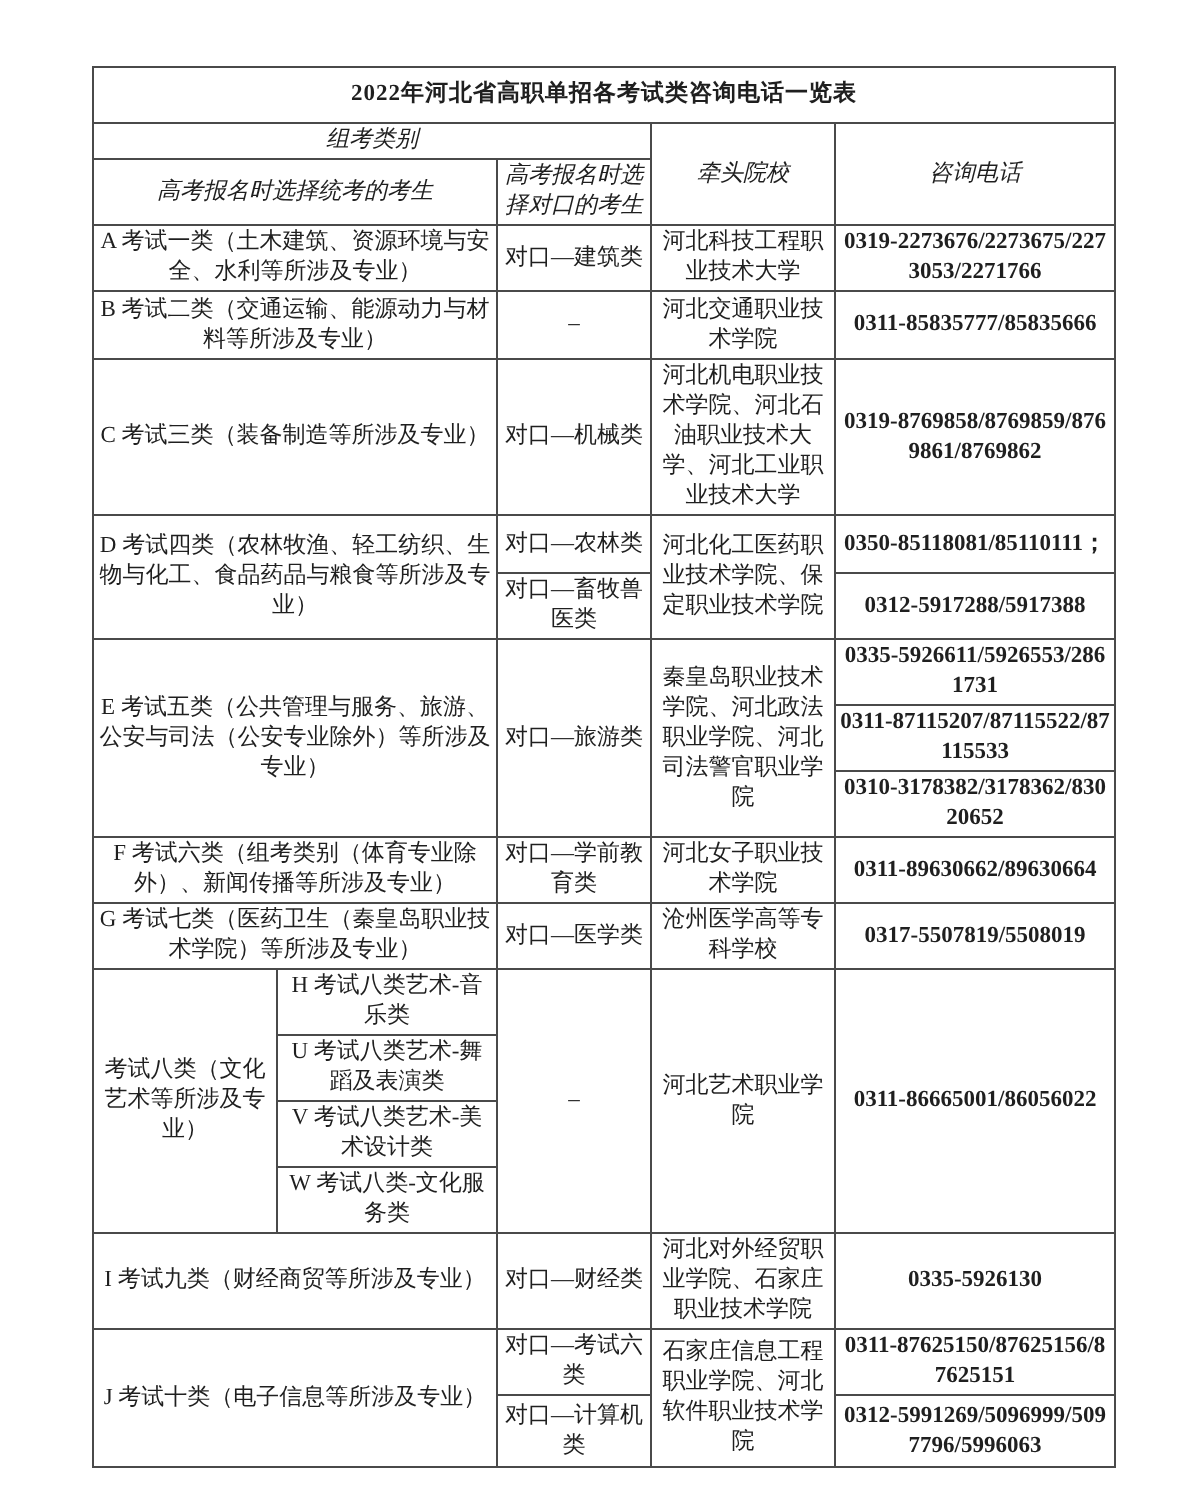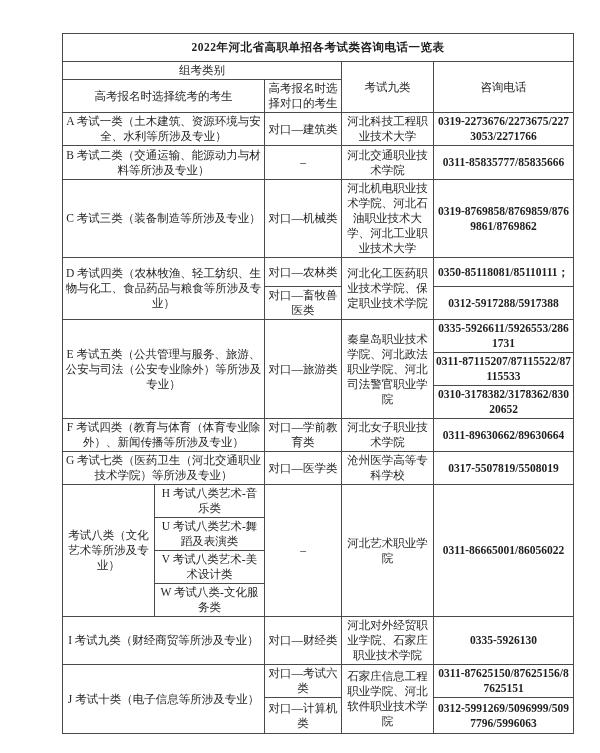--- a/index.html
+++ b/index.html
@@ -6,41 +6,41 @@
   .page {
     position: relative;
     width: 600px;
     height: 753px;
     background: #ffffff;
     font-family: "Liberation Serif", "DejaVu Serif", serif;
     color: #1f1f1f;
   }
   table.directory {
     position: absolute;
-    left: 62px;
+    left: 46px;
     top: 33px;
     width: 511px;
     border-collapse: collapse;
     table-layout: fixed;
   }
   table.directory td {
     border: 1px solid #4a4a4a;
     text-align: center;
     vertical-align: middle;
     font-size: 11.5px;
     line-height: 15px;
     padding: 1px 2px;
     overflow: hidden;
   }
   td.title-cell {
     font-size: 12.5px;
     font-weight: bold;
     letter-spacing: 0.5px;
   }
-  td.hdr { font-weight: normal; }
+  td.hdr { font-weight: normal; font-style: italic; }
   td.phone { word-break: break-all; font-weight: bold; }
   td.cat  { word-break: break-all; }
 </style>
 </head>
 <body>
 
 <div class="page">
   <table class="directory">
     <colgroup>
       <col style="width:92px">
@@ -50,21 +50,21 @@
       <col style="width:140px">
     </colgroup>
 
     <tbody>
         <tr style="height:28px">
       <td colspan="5" class="title-cell">2022年河北省高职单招各考试类咨询电话一览表</td>
     </tr>
 
     <tr style="height:14px">
       <td colspan="3" class="hdr">组考类别</td>
-      <td rowspan="2" class="hdr">考试九类</td>
+      <td rowspan="2" class="hdr">牵头院校</td>
       <td rowspan="2" class="hdr">咨询电话</td>
     </tr>
 
     <tr style="height:29px">
       <td colspan="2" class="hdr">高考报名时选择统考的考生</td>
       <td class="hdr">高考报名时选择对口的考生</td>
     </tr>
 
     <tr style="height:33px">
       <td colspan="2" class="cat">A 考试一类（土木建筑、资源环境与安全、水利等所涉及专业）</td>
@@ -105,28 +105,28 @@
       <td class="phone">0335-5926611/5926553/2861731</td>
     </tr>
     <tr style="height:30px">
       <td class="phone">0311-87115207/87115522/87115533</td>
     </tr>
     <tr style="height:29px">
       <td class="phone">0310-3178382/3178362/83020652</td>
     </tr>
 
     <tr style="height:33px">
-      <td colspan="2" class="cat">F 考试四类（教育与体育（体育专业除外）、新闻传播等所涉及专业）</td>
+      <td colspan="2" class="cat">F 考试六类（组考类别（体育专业除外）、新闻传播等所涉及专业）</td>
       <td>对口—学前教育类</td>
       <td>河北女子职业技术学院</td>
       <td class="phone">0311-89630662/89630664</td>
     </tr>
 
     <tr style="height:32px">
-      <td colspan="2" class="cat">G 考试七类（医药卫生（河北交通职业技术学院）等所涉及专业）</td>
+      <td colspan="2" class="cat">G 考试七类（医药卫生（秦皇岛职业技术学院）等所涉及专业）</td>
       <td>对口—医学类</td>
       <td>沧州医学高等专科学校</td>
       <td class="phone">0317-5507819/5508019</td>
     </tr>
 
     <tr style="height:30px">
       <td rowspan="4" class="cat">考试八类（文化艺术等所涉及专业）</td>
       <td>H 考试八类艺术-音乐类</td>
       <td rowspan="4">–</td>
       <td rowspan="4">河北艺术职业学院</td>

